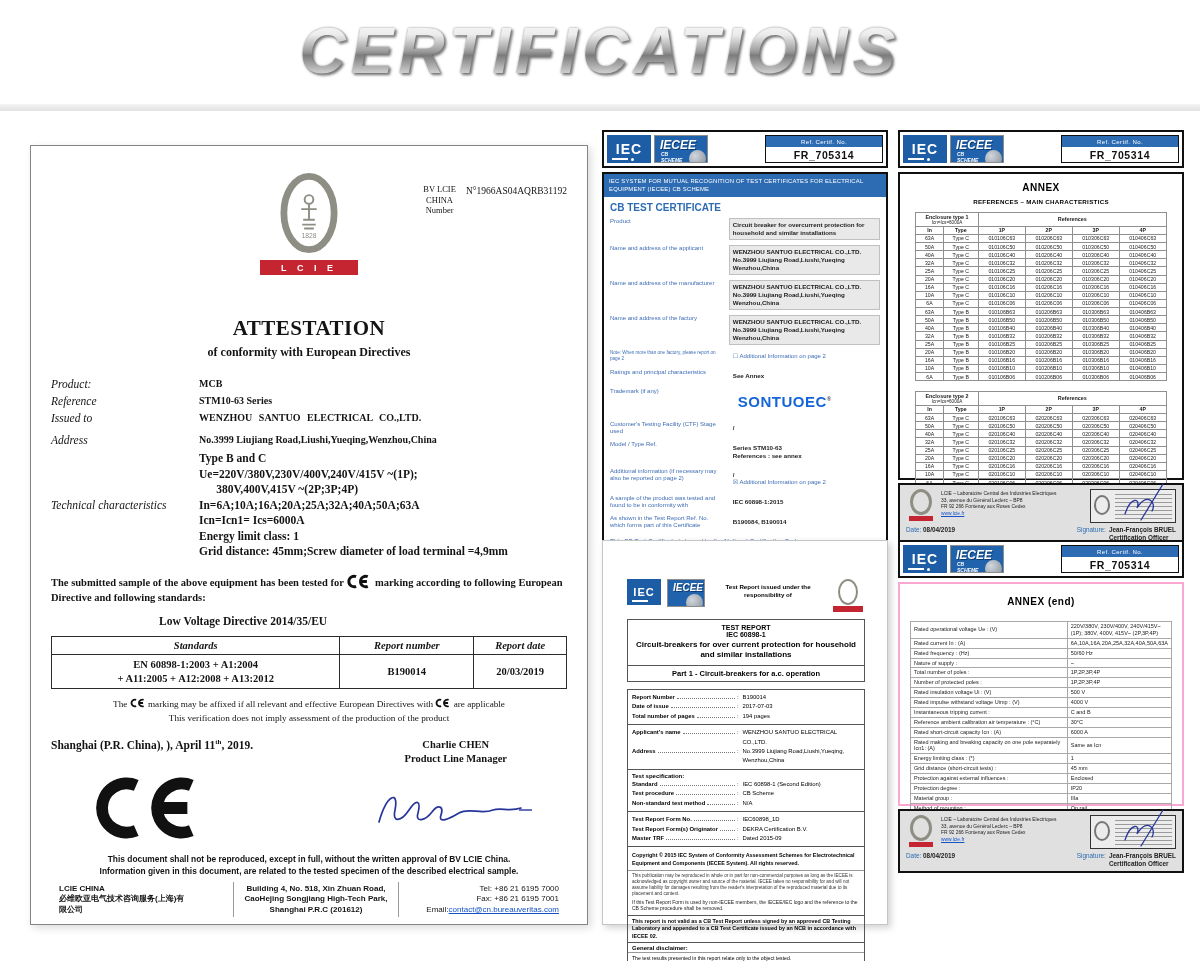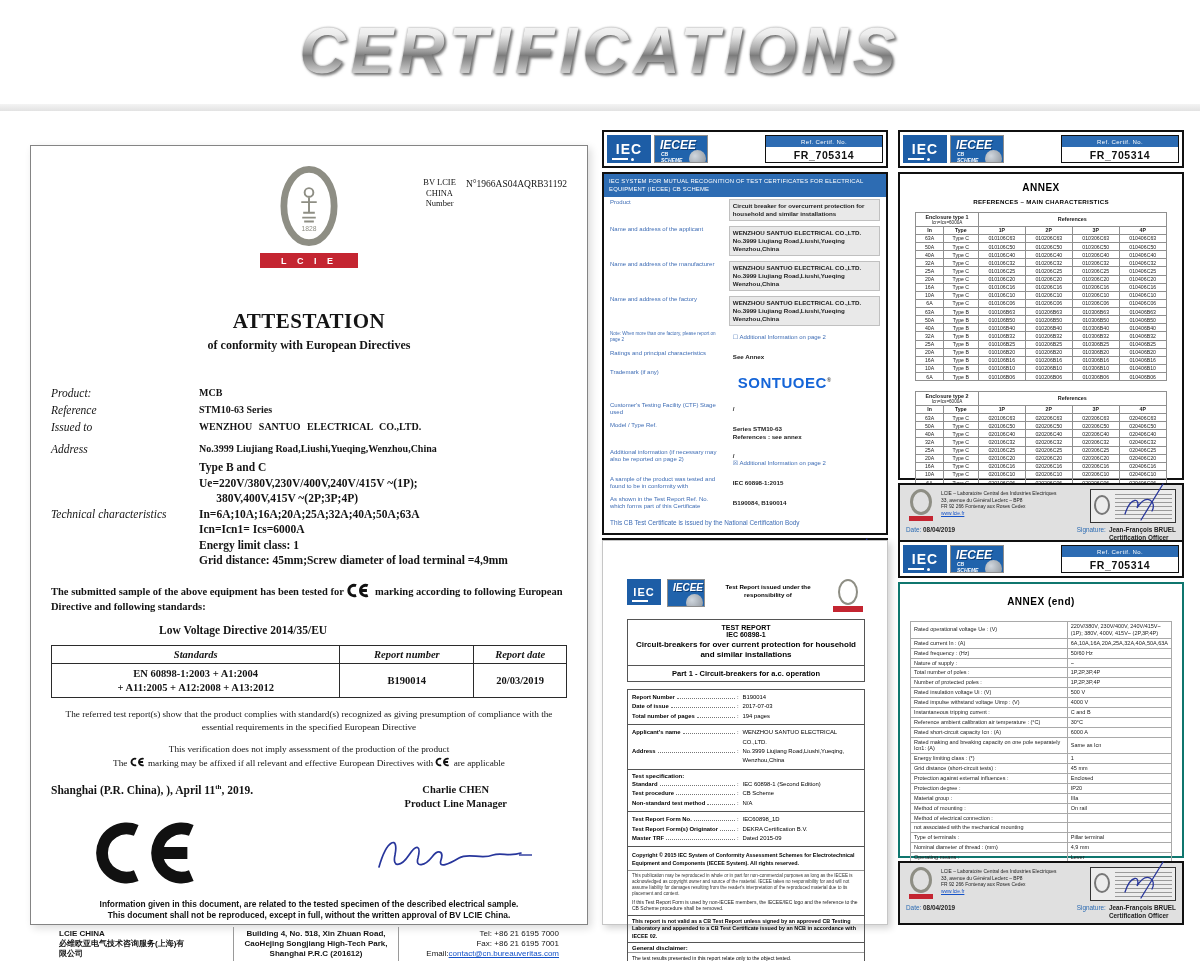--- a/index.html
+++ b/index.html
@@ -13,29 +13,29 @@
     filter:drop-shadow(2px 2px 1px rgba(70,70,70,.55)) drop-shadow(0 0 1px rgba(130,130,130,.9));}
   .top-rule{position:absolute;top:104px;left:0;width:1200px;height:7px;background:linear-gradient(#f4f4f4,#e2e2e2)}
 
   
   .doc{position:absolute;background:#fff}
 
   
   #attestation{left:30px;top:145px;width:558px;height:780px;border:1px solid #848484;
     box-shadow:3px 3px 8px rgba(0,0,0,.14);font-family:"Liberation Serif",serif;color:#141414;padding:12px 20px 8px}
   .bv-head{position:relative;height:122px}
-  .bv-logo-block{width:100px;margin:7px auto;text-align:center}
+  .bv-logo-block{width:100px;margin:14px auto;text-align:center}
   .lcie-bar{width:98px;height:15px;background:#c42531;color:#fff;font-family:"Liberation Sans",sans-serif;
     font-weight:bold;font-size:9px;letter-spacing:4px;display:flex;align-items:center;justify-content:center;margin:2px auto 0}
   .bv-ref{position:absolute;right:0;top:12px;display:flex;gap:10px;align-items:flex-start}
   .bv-ref-l{font-size:8.5px;line-height:1.25;text-align:center}
   .bv-ref-n{font-size:9.5px;padding-top:2px}
   .att-title{font-size:21px;font-weight:bold;text-align:center;margin-top:22px;letter-spacing:.5px}
   .att-subtitle{font-size:12px;font-weight:bold;text-align:center;margin-top:4px}
-  .fields{margin-top:34px}
+  .fields{margin-top:18px}
   .frow{display:flex;margin-bottom:5px}
   .flabel{flex:0 0 148px;font-style:italic;font-size:11.5px}
   .fvalue{font-weight:bold;font-size:10px}
   .wide{word-spacing:4px}
   .frow.gap{margin-top:10px}
   .tech-lines{font-weight:bold;font-size:11.5px;line-height:1.35;white-space:pre-wrap}
   .tech-line{white-space:pre-wrap}
   .tested{margin-top:14px;font-weight:bold;font-size:10.5px;line-height:1.45}
   .lvd{margin-top:10px;margin-left:108px;font-weight:bold;font-size:11.5px}
   .std-table{width:100%;border-collapse:collapse;margin-top:9px}
@@ -145,21 +145,21 @@
   .sec-h{font-weight:bold;font-size:6px;margin-bottom:1px}
   .tr-copy{font-weight:bold;font-size:5.4px;line-height:1.35;margin-top:2px}
   .tr-fine{font-size:4.6px;line-height:1.3;color:#333;border-top:1px solid #999;margin:3px -4px 0;padding:2px 4px 0}
   .tr-fine2{font-size:5px;line-height:1.3;color:#222;margin-top:2px}
   .tr-notice{font-weight:bold;font-size:5.4px;line-height:1.35;border-top:1px solid #555;margin:3px -4px 0;padding:2px 4px}
   .tr-disc-h{font-weight:bold;font-size:6px;border-top:1px solid #555;margin:0 -4px;padding:2px 4px 1px}
   .tr-disc{font-size:5.1px;line-height:1.35;border-top:1px solid #999;margin:0 -4px;padding:2px 4px 3px}
 
   
   #annex-end{left:898px;top:540px;width:286px;height:385px}
-  .ae-body{border:2px solid #0f766e;margin-top:4px;background:#fff;padding:12px 10px 8px;height:276px}
+  .ae-body{border:2px solid #f9a8d4;margin-top:4px;background:#fff;padding:12px 10px 8px;height:224px}
   .ae-table{width:100%;border-collapse:collapse;margin-top:14px}
   .ae-table td{border:1px solid #a9a9a9;font-size:5.5px;line-height:1.25;padding:1px 3px;color:#222}
   .ae-table td.k{width:62%}
   .ae-table td.v{width:38%}
 </style>
 </head>
 <body>
 
 <div class="title-wrap">
   <span class="page-title">CERTIFICATIONS</span>
@@ -242,36 +242,35 @@
       <td>
         <div>EN 60898-1:2003 + A1:2004</div>
         <div>+ A11:2005 + A12:2008 + A13:2012</div>
       </td>
       <td>B190014</td>
       <td>20/03/2019</td>
     </tr>
   </tbody>
     </table>
 
-  <div class="para1">The referred test report(s) show that the product complies with standard(s) recognized as giving presumption of compliance with the essential requirements in the specified European Directive</div>
   <div class="para23">
-    <div>This verification does not imply assessment of the production of the product</div>
     <div>
       <span>The</span>
       <svg width="16" height="10" viewBox="0 0 60 36" style="vertical-align:-1px">
         <path d="M23 6.5 A12.5 12.5 0 1 0 23 29.5" fill="none" stroke="#111" stroke-width="7"></path>
         <path d="M51 6.5 A12.5 12.5 0 1 0 51 29.5 M32 18 H49" fill="none" stroke="#111" stroke-width="7"></path>
       </svg>
       <span>marking may be affixed if all relevant and effective European Directives with</span>
       <svg width="16" height="10" viewBox="0 0 60 36" style="vertical-align:-1px">
         <path d="M23 6.5 A12.5 12.5 0 1 0 23 29.5" fill="none" stroke="#111" stroke-width="7"></path>
         <path d="M51 6.5 A12.5 12.5 0 1 0 51 29.5 M32 18 H49" fill="none" stroke="#111" stroke-width="7"></path>
       </svg>
       <span>are applicable</span>
     </div>
+    <div>This verification does not imply assessment of the production of the product</div>
   </div>
 
   <div class="place-row">
     <div class="place">
       <span>Shanghai (P.R. China), ), April 11</span><sup>th</sup><span>, 2019.</span>
     </div>
     <div class="signer">
       <div>Charlie CHEN</div>
       <div>Product Line Manager</div>
     </div>
@@ -282,22 +281,22 @@
       <path d="M23 6.5 A12.5 12.5 0 1 0 23 29.5" fill="none" stroke="#111" stroke-width="6"></path>
       <path d="M51 6.5 A12.5 12.5 0 1 0 51 29.5 M32 18 H49" fill="none" stroke="#111" stroke-width="6"></path>
     </svg>
     <svg width="170" height="48" viewBox="0 0 170 48">
       <path d="M10 38 C18 10 30 6 26 26 C23 39 32 38 40 26 C48 14 52 17 49 29 C46 39 56 37 63 28 C69 20 75 22 72 31 C69 40 80 35 90 29 C100 23 112 31 124 26 C132 23 140 28 152 24" fill="none" stroke="#27359b" stroke-width="1.7" stroke-linecap="round"></path>
       <path d="M150 26 H 163" stroke="#27359b" stroke-width="1.4"></path>
     </svg>
   </div>
 
   <div class="att-notices">
+    <div>This document shall not be reproduced, except in full, without the written approval of BV LCIE China.</div>
     <div>Information given in this document, are related to the tested specimen of the described electrical sample.</div>
-    <div>This document shall not be reproduced, except in full, without the written approval of BV LCIE China.</div>
   </div>
 
   <div class="att-footer">
     <div class="afc afc1">
       <div>
           <div>LCIE CHINA</div>
           <div>必维欧亚电气技术咨询服务(上海)有</div>
           <div>限公司</div>
         </div>
     </div>
@@ -329,20 +328,21 @@
       <div class="iecee-globe"></div>
     </div>
     <div class="ref-box">
       <div class="ref-bar">Ref. Certif. No.</div>
       <div class="ref-no">FR_705314</div>
     </div>
   </div>
 
   <div class="cb-body">
     <div class="banner">IEC SYSTEM FOR MUTUAL RECOGNITION OF TEST CERTIFICATES FOR ELECTRICAL EQUIPMENT (IECEE) CB SCHEME</div>
+    <div class="cb-title">CB TEST CERTIFICATE</div>
     <div class="cb-rows">
       <div class="cb-row">
         <div class="cb-label">Product</div>
         <div class="cb-value">Circuit breaker for overcurrent protection for household and similar installations</div>
       </div>
       <div class="cb-row">
         <div class="cb-label">Name and address of the applicant</div>
         <div class="cb-value">WENZHOU SANTUO ELECTRICAL CO.,LTD.
 No.3999 Liujiang Road,Liushi,Yueqing
 Wenzhou,China</div>

